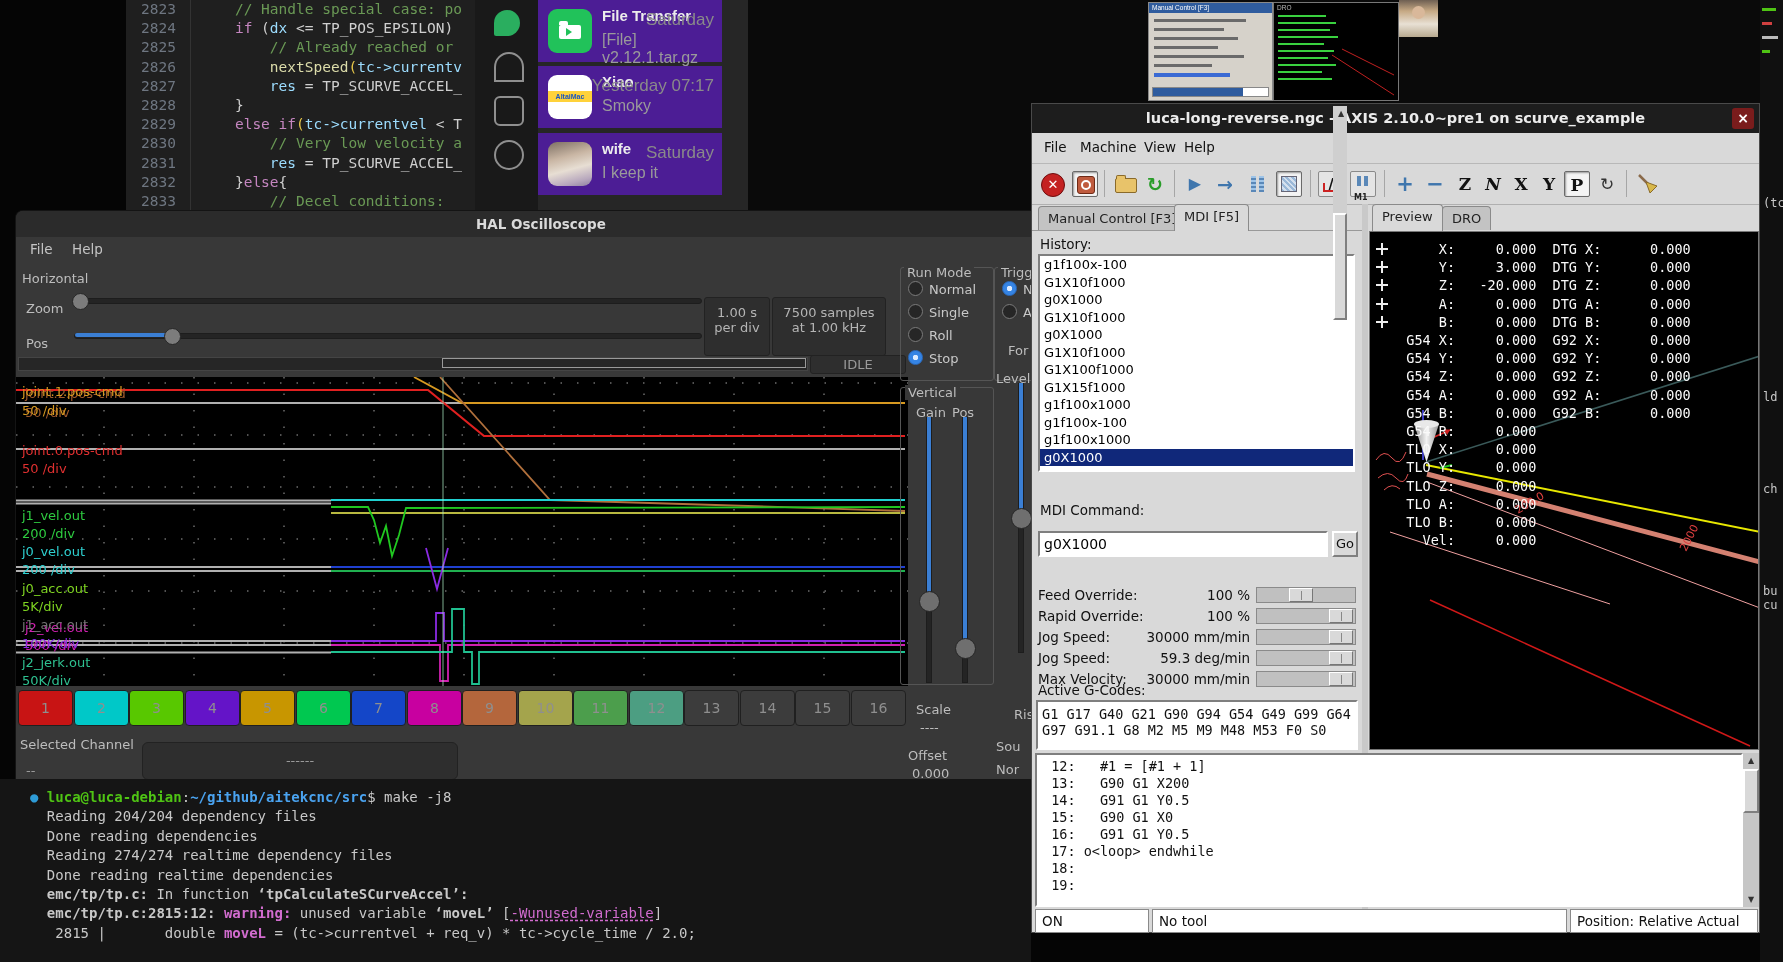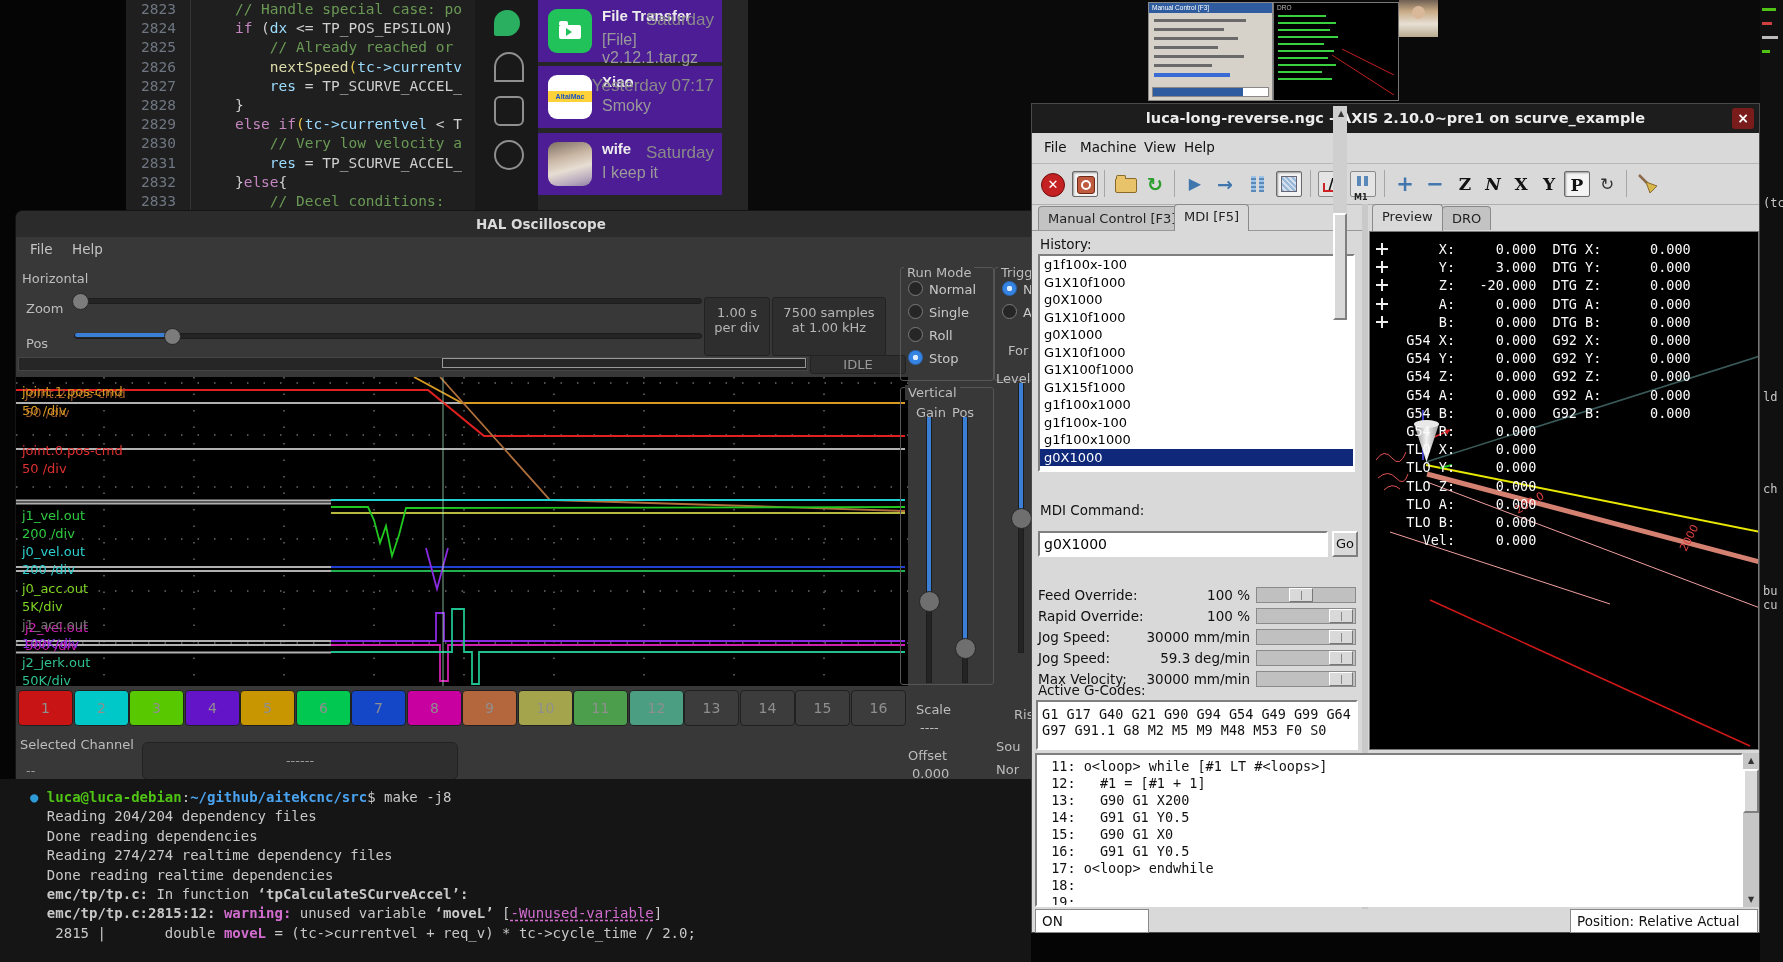--- a/index.html
+++ b/index.html
@@ -571,37 +571,37 @@
         </div>
       <span class="jog" style="top:11px;"></span>
       <span class="jog" style="top:29px;"></span>
       <span class="jog" style="top:47px;"></span>
       <span class="jog" style="top:66px;"></span>
       <span class="jog" style="top:84px;"></span>
     </div>
 
     <div id="program" class="sunken">
 
-    <div> 11: o&lt;loop&gt; while [#1 LT #&lt;loops&gt;]</div>
         <div> 12:   #1 = [#1 + 1]</div>
         <div> 13:   G90 G1 X200</div>
         <div> 14:   G91 G1 Y0.5</div>
         <div> 15:   G90 G1 X0</div>
         <div> 16:   G91 G1 Y0.5</div>
         <div> 17: o&lt;loop&gt; endwhile</div>
         <div> 18: </div>
         <div> 19: </div>
       </div>
     <div id="prog-scroll">
       <div class="sbarrow" style="top:0;">▲</div>
       <div class="raised" style="position:absolute;left:0;top:16px;width:16px;height:44px;"></div>
       <div class="sbarrow" style="bottom:0;">▼</div>
     </div>
 
     <span class="statcell" style="left:3px;width:114px;">ON</span>
+    <span class="statcell" style="left:120px;width:415px;">No tool</span>
     <span class="statcell" style="left:538px;width:188px;">Position: Relative Actual</span>
   </div>
 
   <div id="mini1">
     <div id="mini1-title">Manual Control [F3]</div>
     <div class="m1bar" style="top:16px;width:92px;"></div>
       <div class="m1bar" style="top:25px;width:70px;"></div>
     <div class="m1bar" style="top:34px;width:84px;"></div>
       <div class="m1bar" style="top:43px;width:64px;"></div>
     <div class="m1bar" style="top:52px;width:90px;"></div>

